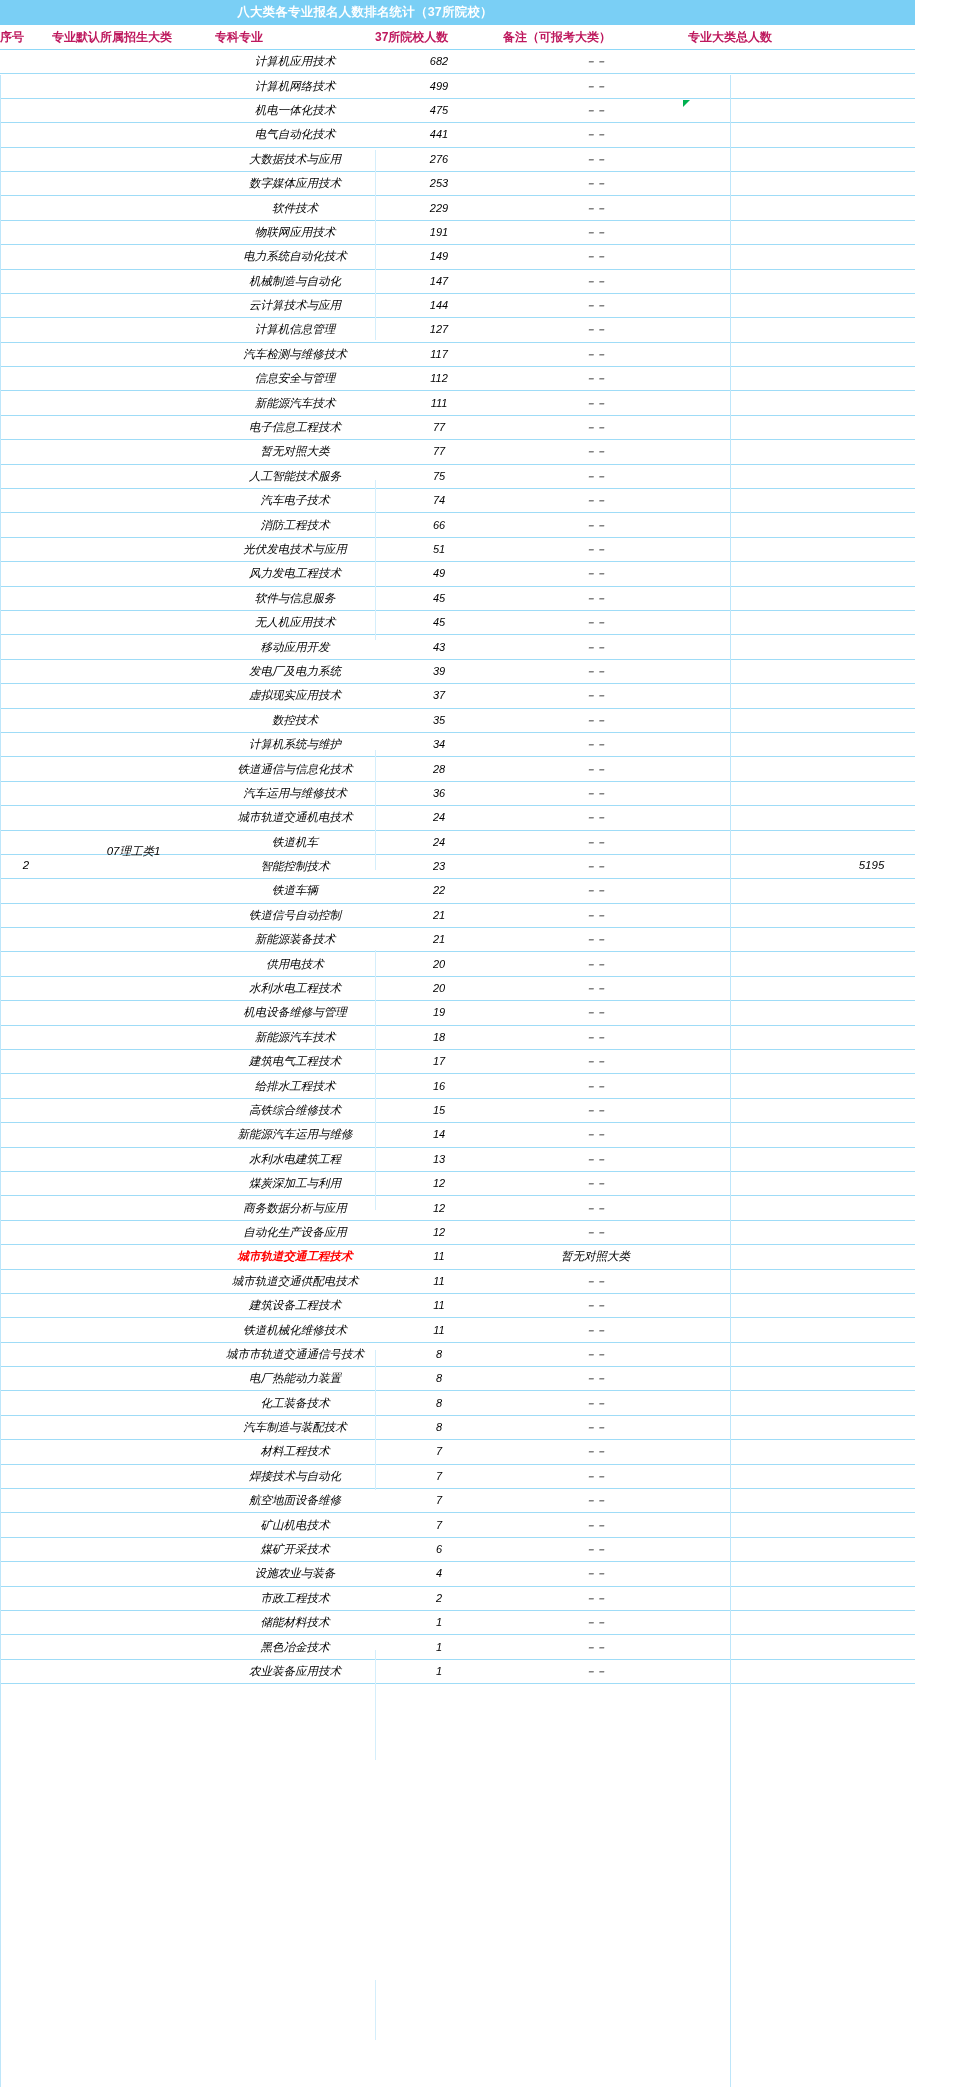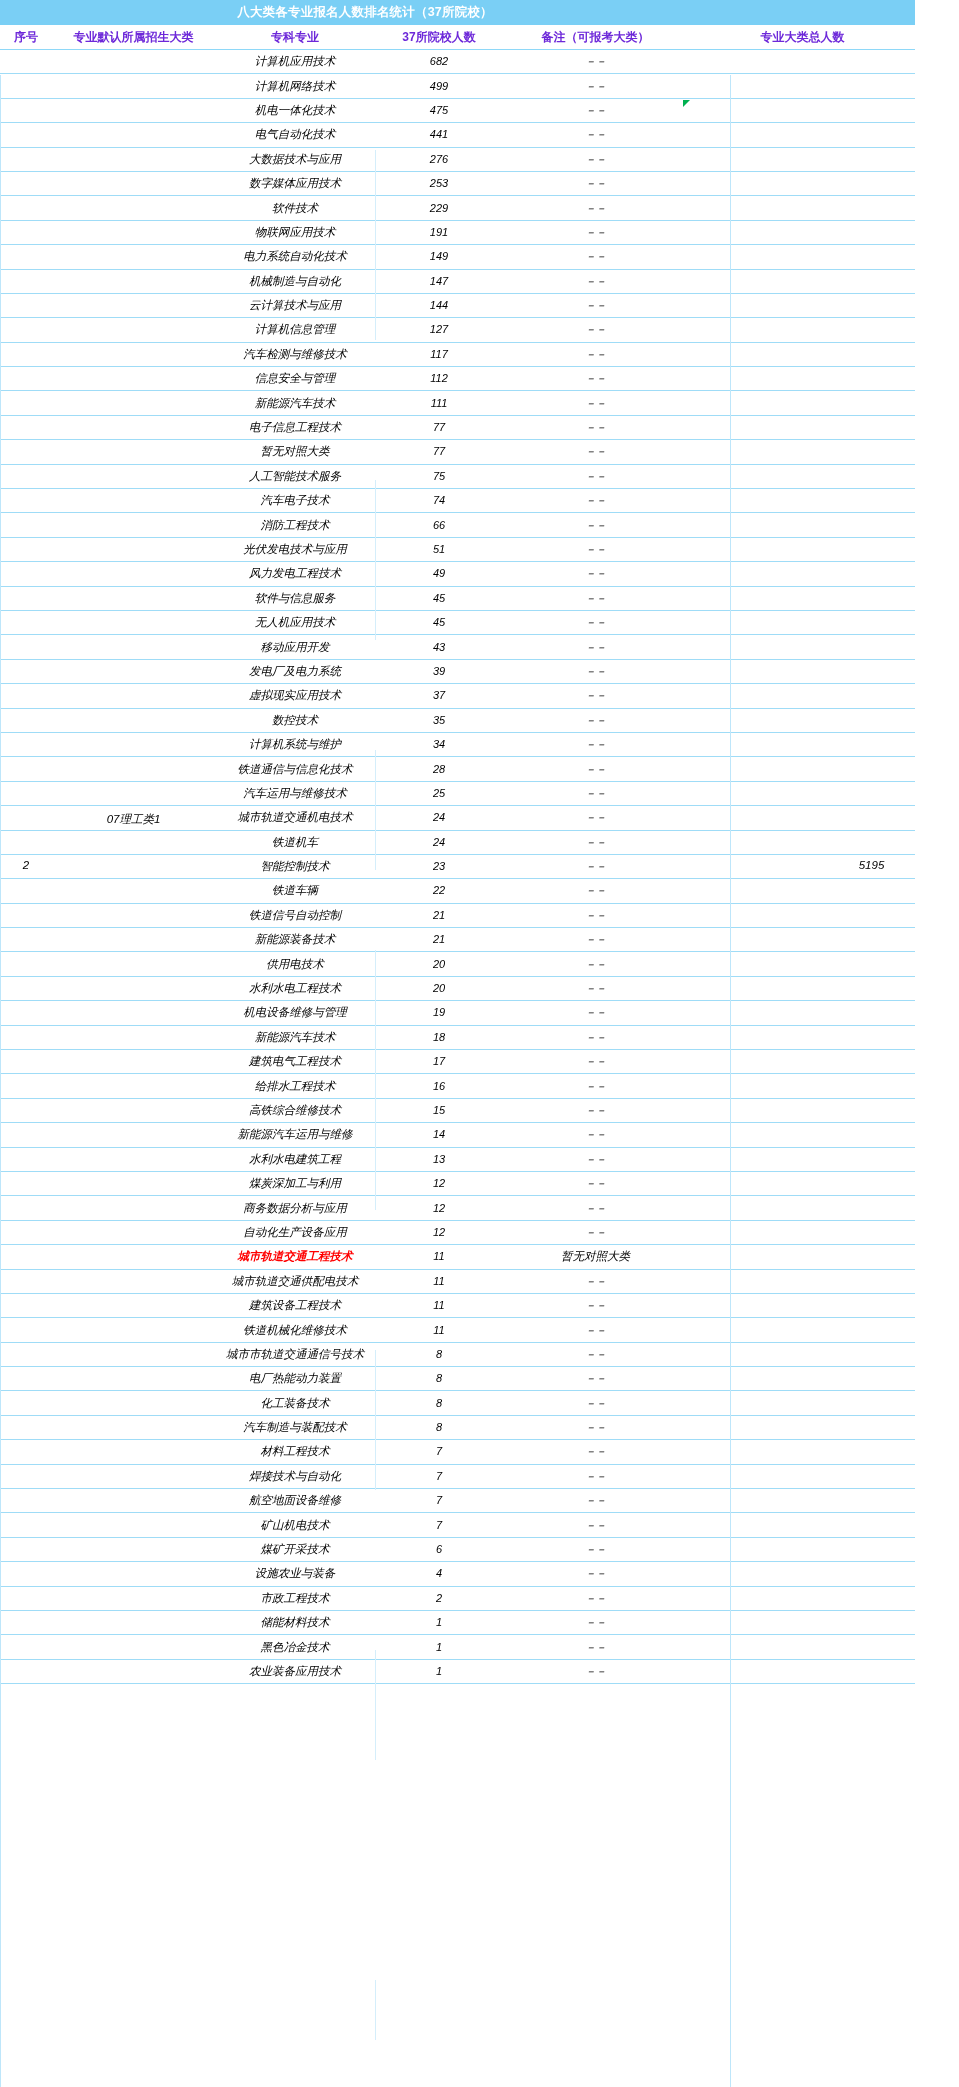--- a/index.html
+++ b/index.html
@@ -46,22 +46,21 @@
   .head-row {
     display: flex;
     height: 24px;
     align-items: center;
     background: #ffffff;
     border-bottom: 1px solid #8ED8F8;
   }
   .head-row .cell {
     font-size: 12px;
     font-weight: bold;
-    color: #6d28d9;
-    text-align: center;
+    color: #be185d;
     line-height: 24px;
     white-space: nowrap;
     overflow: hidden;
   }
 
   
   .c-seq    { width: 52px;  flex: 0 0 52px; }
   .c-cat    { width: 163px; flex: 0 0 163px; }
   .c-major  { width: 160px; flex: 0 0 160px; }
   .c-count  { width: 128px; flex: 0 0 128px; }
@@ -422,21 +421,21 @@
         <div class="cell c-cat"></div>
         <div class="cell c-major">铁道通信与信息化技术</div>
         <div class="cell c-count num">28</div>
         <div class="cell c-note dash">－－</div>
         <div class="cell c-total"></div>
       </div>
       <div class="data-row">
         <div class="cell c-seq"></div>
         <div class="cell c-cat"></div>
         <div class="cell c-major">汽车运用与维修技术</div>
-        <div class="cell c-count num">25</div>
+        <div class="cell c-count num">36</div>
         <div class="cell c-note dash">－－</div>
         <div class="cell c-total"></div>
       </div>
       <div class="data-row">
         <div class="cell c-seq"></div>
         <div class="cell c-cat"></div>
         <div class="cell c-major">城市轨道交通机电技术</div>
         <div class="cell c-count num">24</div>
         <div class="cell c-note dash">－－</div>
         <div class="cell c-total"></div>
@@ -716,21 +715,21 @@
       <div class="data-row">
         <div class="cell c-seq"></div>
         <div class="cell c-cat"></div>
         <div class="cell c-major">农业装备应用技术</div>
         <div class="cell c-count num">1</div>
         <div class="cell c-note dash">－－</div>
         <div class="cell c-total"></div>
       </div>
       <div class="merge-layer">
       <div class="merge-cell" id="m-seq" style="top: 809px;">2</div>
-      <div class="merge-cell" id="m-cat" style="top: 762px;">07理工类1</div>
+      <div class="merge-cell" id="m-cat" style="top: 794px;">07理工类1</div>
       <div class="merge-cell" id="m-total" style="top: 809px;">5195</div>
     </div>
   <div class="vsep" style="left: 375px; top: 100px; height: 190px;"></div>
       <div class="vsep" style="left: 375px; top: 430px; height: 160px;"></div>
       <div class="vsep" style="left: 375px; top: 700px; height: 120px;"></div>
       <div class="vsep" style="left: 375px; top: 900px; height: 260px;"></div>
       <div class="vsep" style="left: 375px; top: 1300px; height: 140px;"></div>
       <div class="vsep" style="left: 375px; top: 1600px; height: 110px;"></div>
       <div class="vsep" style="left: 375px; top: 1930px; height: 60px;"></div>
     </div>

